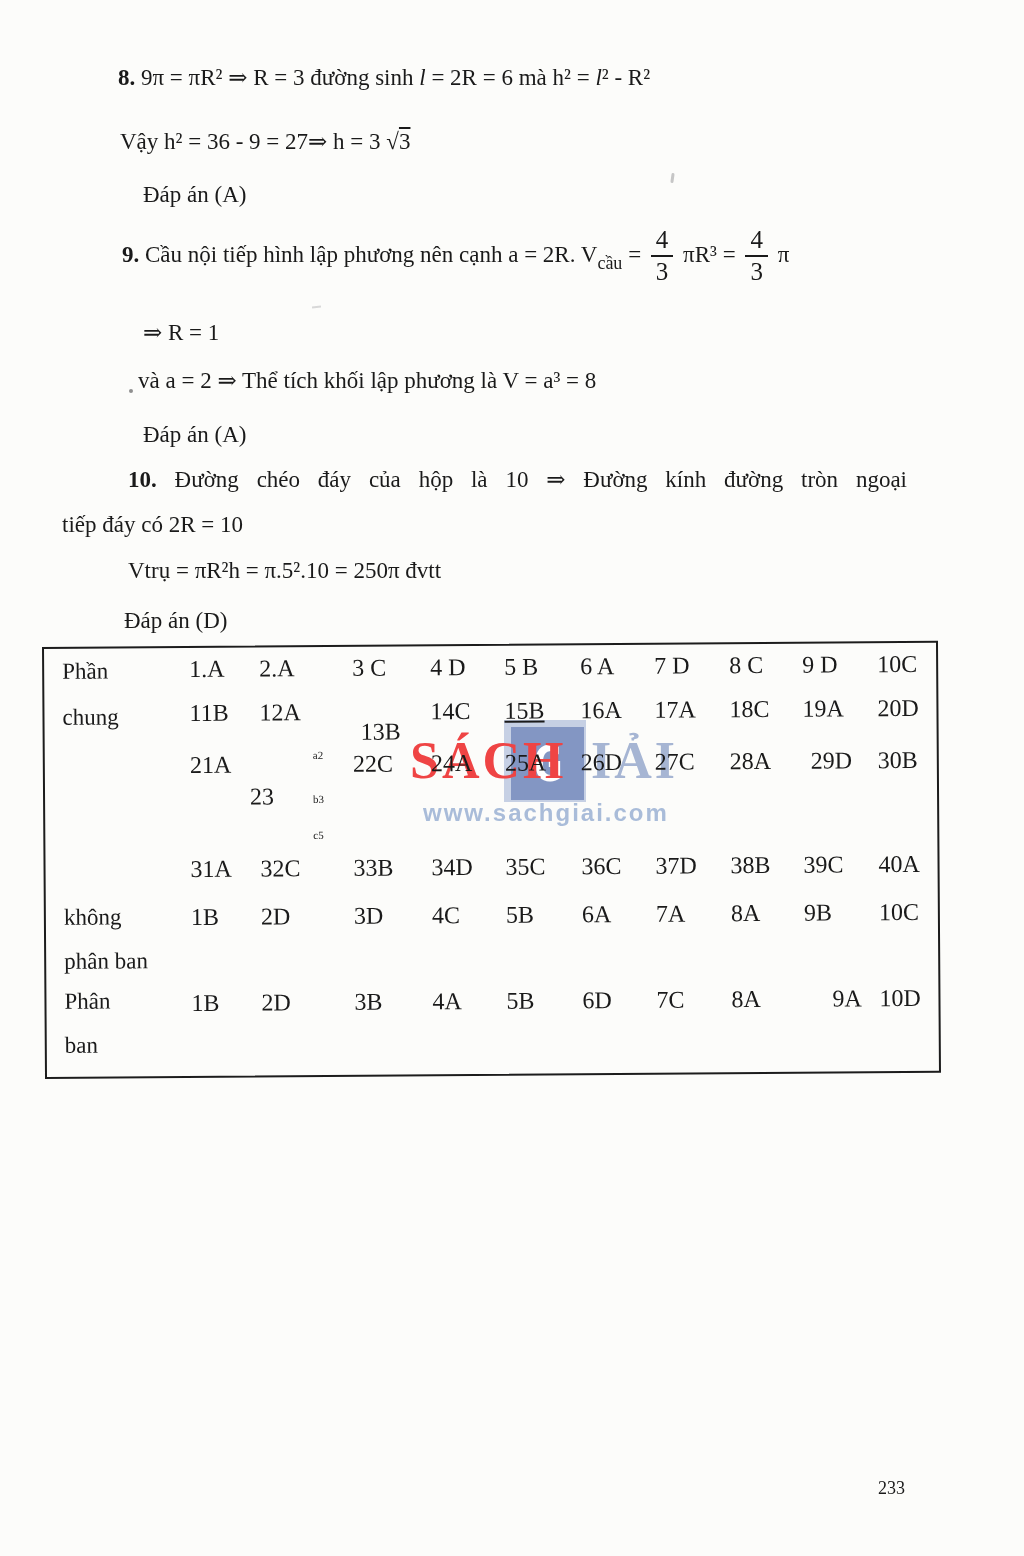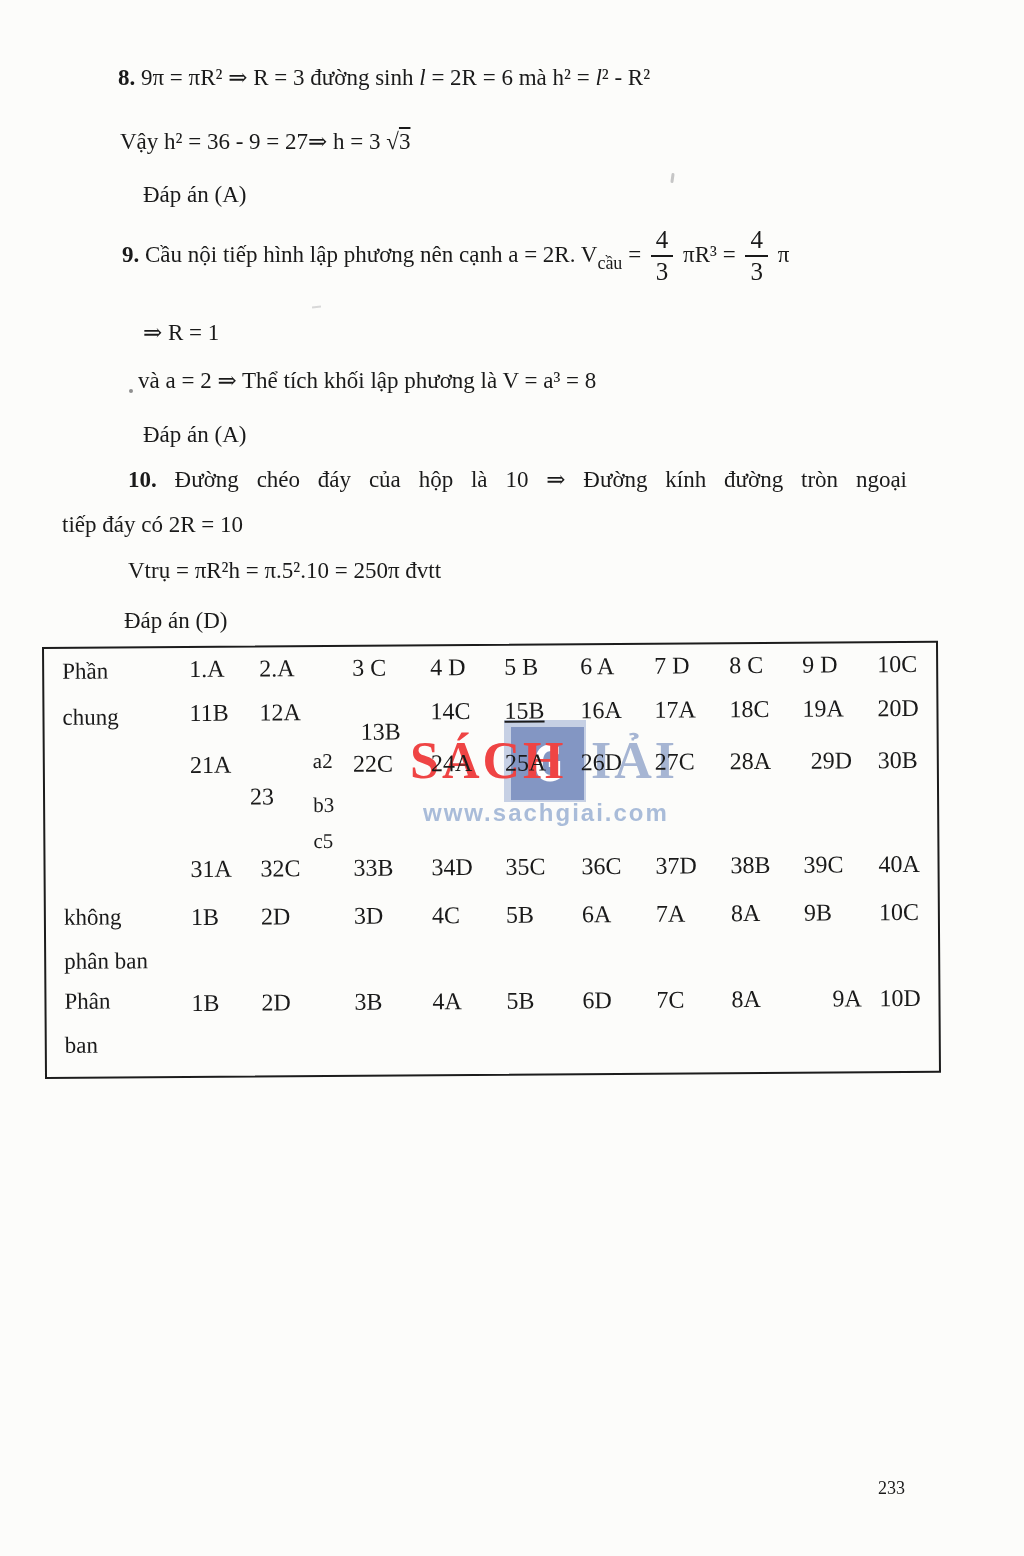--- a/index.html
+++ b/index.html
@@ -27,21 +27,21 @@
 
   
   .ans-table{
     position:absolute;left:42px;top:647px;width:892px;height:428px;
     border:2px solid #1c1c1c;
     transform:rotate(-0.4deg);transform-origin:0 0;
     font-size:24px;z-index:2;background:transparent;
   }
   .cell{position:absolute;white-space:pre}
   .tlabel{position:absolute;left:18px;font-size:23px;white-space:pre}
-  .note{position:absolute;font-size:21px}
+  .note{position:absolute;font-size:11px}
 
   
   .watermark{position:absolute;left:0;top:0;z-index:1}
   .wm-brand{
     position:absolute;font-family:"Liberation Serif",serif;font-weight:bold;
     font-size:52px;letter-spacing:3px;color:#a6b5d3;
   }
   .wm-pre{left:410px;top:731px}
   .wm-post{left:591px;top:731px}
   .wm-shadow{position:absolute;left:504px;top:720px;width:82px;height:82px;background:#c6d0e4}

